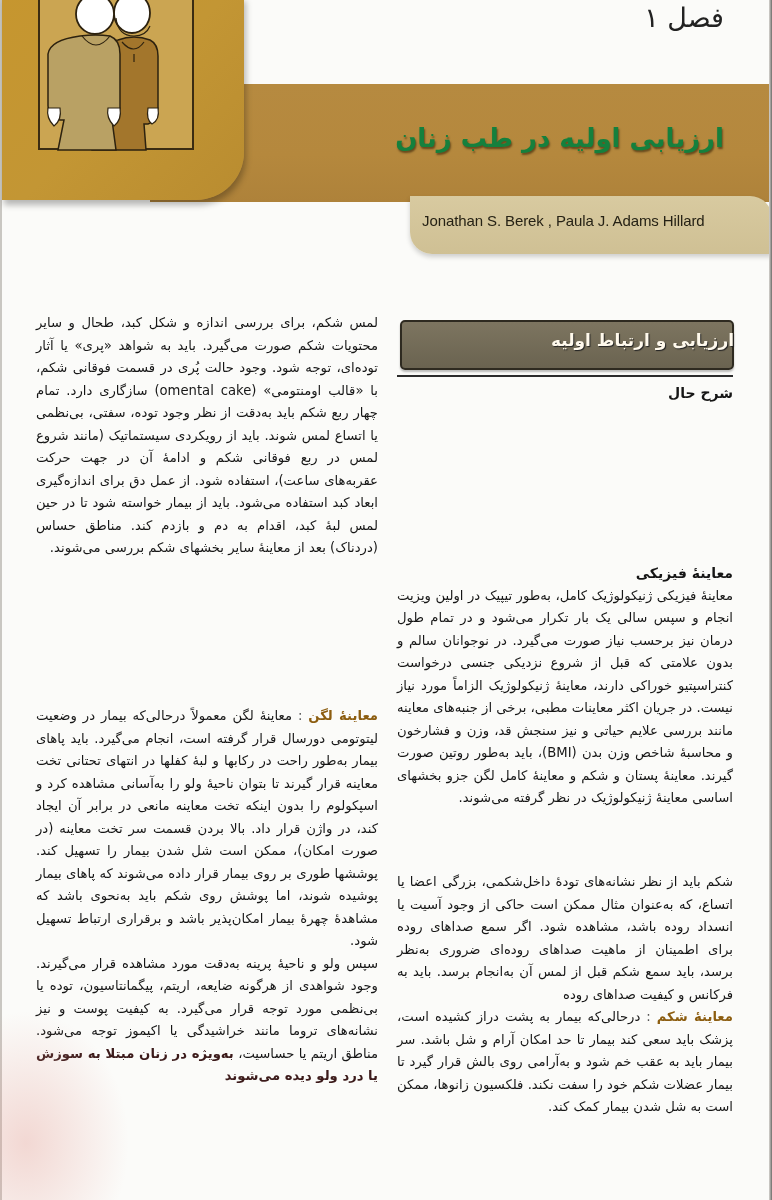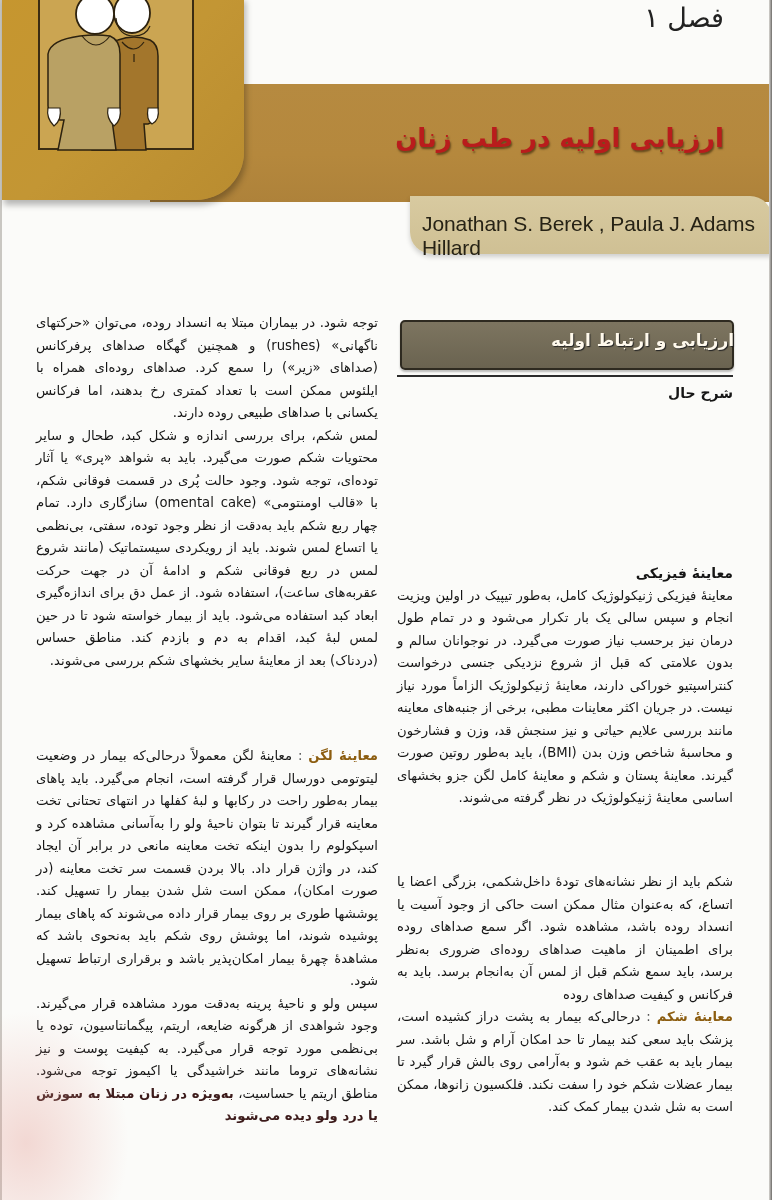--- a/index.html
+++ b/index.html
@@ -23,33 +23,33 @@
     font-size: 27px; direction: rtl; color: #222;
     font-family: "DejaVu Serif", serif;
   }
   .title-band {
     position: absolute; top: 84px; left: 150px; width: 622px; height: 118px;
     background: linear-gradient(to bottom, #b68a40 0%, #b5883d 60%, #ae823a 100%);
   }
   .chapter-title {
     position: absolute; top: 123px; right: 48px;
     font-size: 26px; font-weight: bold; direction: rtl;
-    color: #b91c1c;
+    color: #15803d;
     text-shadow: 1px 2px 2px rgba(60,40,10,0.65);
   }
   .authors-tab {
     position: absolute; top: 196px; left: 410px; width: 362px; height: 58px;
     background: linear-gradient(to bottom, #d8caa0, #cfc094);
     border-radius: 0 22px 0 22px;
     box-shadow: 0 3px 5px rgba(0,0,0,0.18);
   }
   .authors {
     position: absolute; top: 212px; left: 422px;
     font-family: "Liberation Sans", sans-serif;
-    font-size: 21px; color: #262215; letter-spacing: -0.1px;
+    font-size: 15px; color: #262215; letter-spacing: -0.1px;
   }
   .logo-box {
     position: absolute; top: -4px; left: 2px; width: 242px; height: 204px;
     background: linear-gradient(135deg, #c6962f 0%, #c39634 50%, #b98c30 100%);
     border-radius: 0 0 48px 0;
     box-shadow: 2px 5px 6px rgba(0,0,0,0.28);
   }
   .logo-inner {
     position: absolute; top: 0; left: 36px; width: 152px; height: 152px;
     border: 2px solid #3b2c12; border-top: none;
@@ -133,23 +133,22 @@
   <p class="subhead">معاینهٔ فیزیکی</p>
   <p>معاینهٔ فیزیکی ژنیکولوژیک کامل، به‌طور تیپیک در اولین ویزیت انجام و سپس سالی یک بار تکرار می‌شود و در تمام طول درمان نیز برحسب نیاز صورت می‌گیرد. در نوجوانان سالم و بدون علامتی که قبل از شروع نزدیکی جنسی درخواست کنتراسپتیو خوراکی دارند، معاینهٔ ژنیکولوژیک الزاماً مورد نیاز نیست. در جریان اکثر معاینات مطبی، برخی از جنبه‌های معاینه مانند بررسی علایم حیاتی و نیز سنجش قد، وزن و فشارخون و محاسبهٔ شاخص وزن بدن (BMI)، باید به‌طور روتین صورت گیرند. معاینهٔ پستان و شکم و معاینهٔ کامل لگن جزو بخشهای اساسی معاینهٔ ژنیکولوژیک در نظر گرفته می‌شوند.</p>
 </div>
 
 <div class="col col-right" style="top:871px;">
   <p>شکم باید از نظر نشانه‌های تودهٔ داخل‌شکمی، بزرگی اعضا یا اتساع، که به‌عنوان مثال ممکن است حاکی از وجود آسیت یا انسداد روده باشد، مشاهده شود. اگر سمع صداهای روده برای اطمینان از ماهیت صداهای روده‌ای ضروری به‌نظر برسد، باید سمع شکم قبل از لمس آن به‌انجام برسد. باید به فرکانس و کیفیت صداهای روده</p>
   <p><span class="inline-head">معاینهٔ شکم</span> <span class="sub-sep">:</span> <span>درحالی‌که بیمار به پشت دراز کشیده است، پزشک باید سعی کند بیمار تا حد امکان آرام و شل باشد. سر بیمار باید به عقب خم شود و به‌آرامی روی بالش قرار گیرد تا بیمار عضلات شکم خود را سفت نکند. فلکسیون زانوها، ممکن است به شل شدن بیمار کمک کند.</span></p>
 </div>
 
 <div class="col col-left" style="top:312px;">
-  <p>توجه شود. در بیماران مبتلا به انسداد روده، می‌توان «حرکتهای ناگهانی» (rushes) و همچنین گهگاه صداهای پرفرکانس (صداهای «زیر») را سمع کرد. صداهای روده‌ای همراه با ایلئوس ممکن است با تعداد کمتری رخ بدهند، اما فرکانس یکسانی با صداهای طبیعی روده دارند.</p>
   <p>لمس شکم، برای بررسی اندازه و شکل کبد، طحال و سایر محتویات شکم صورت می‌گیرد. باید به شواهد «پری» یا آثار توده‌ای، توجه شود. وجود حالت پُری در قسمت فوقانی شکم، با «قالب اومنتومی» (omental cake) سازگاری دارد. تمام چهار ربع شکم باید به‌دقت از نظر وجود توده، سفتی، بی‌نظمی یا اتساع لمس شوند. باید از رویکردی سیستماتیک (مانند شروع لمس در ربع فوقانی شکم و ادامهٔ آن در جهت حرکت عقربه‌های ساعت)، استفاده شود. از عمل دق برای اندازه‌گیری ابعاد کبد استفاده می‌شود. باید از بیمار خواسته شود تا در حین لمس لبهٔ کبد، اقدام به دم و بازدم کند. مناطق حساس (دردناک) بعد از معاینهٔ سایر بخشهای شکم بررسی می‌شوند.</p>
 </div>
 
-<div class="col col-left" style="top:745px;">
+<div class="col col-left" style="top:705px;">
   <p><span class="inline-head">معاینهٔ لگن</span> <span class="sub-sep">:</span> <span>معاینهٔ لگن معمولاً درحالی‌که بیمار در وضعیت لیتوتومی دورسال قرار گرفته است، انجام می‌گیرد. باید پاهای بیمار به‌طور راحت در رکابها و لبهٔ کفلها در انتهای تحتانی تخت معاینه قرار گیرند تا بتوان ناحیهٔ ولو را به‌آسانی مشاهده کرد و اسپکولوم را بدون اینکه تخت معاینه مانعی در برابر آن ایجاد کند، در واژن قرار داد. بالا بردن قسمت سر تخت معاینه (در صورت امکان)، ممکن است شل شدن بیمار را تسهیل کند. پوششها طوری بر روی بیمار قرار داده می‌شوند که پاهای بیمار پوشیده شوند، اما پوشش روی شکم باید به‌نحوی باشد که مشاهدهٔ چهرهٔ بیمار امکان‌پذیر باشد و برقراری ارتباط تسهیل شود.</span></p>
   <p><span>سپس ولو و ناحیهٔ پرینه به‌دقت مورد مشاهده قرار می‌گیرند. وجود شواهدی از هرگونه ضایعه، اریتم، پیگمانتاسیون، توده یا بی‌نظمی مورد توجه قرار می‌گیرد. به کیفیت پوست و نیز نشانه‌های تروما مانند خراشیدگی یا اکیموز توجه می‌شود. مناطق اریتم یا حساسیت، </span><span class="red-tint">به‌ویژه در زنان مبتلا به سوزش یا درد ولو دیده می‌شوند</span></p>
 </div>
 
 <div class="stain"></div>
 <div class="page-edge-right"></div>
 
 </body></html>

